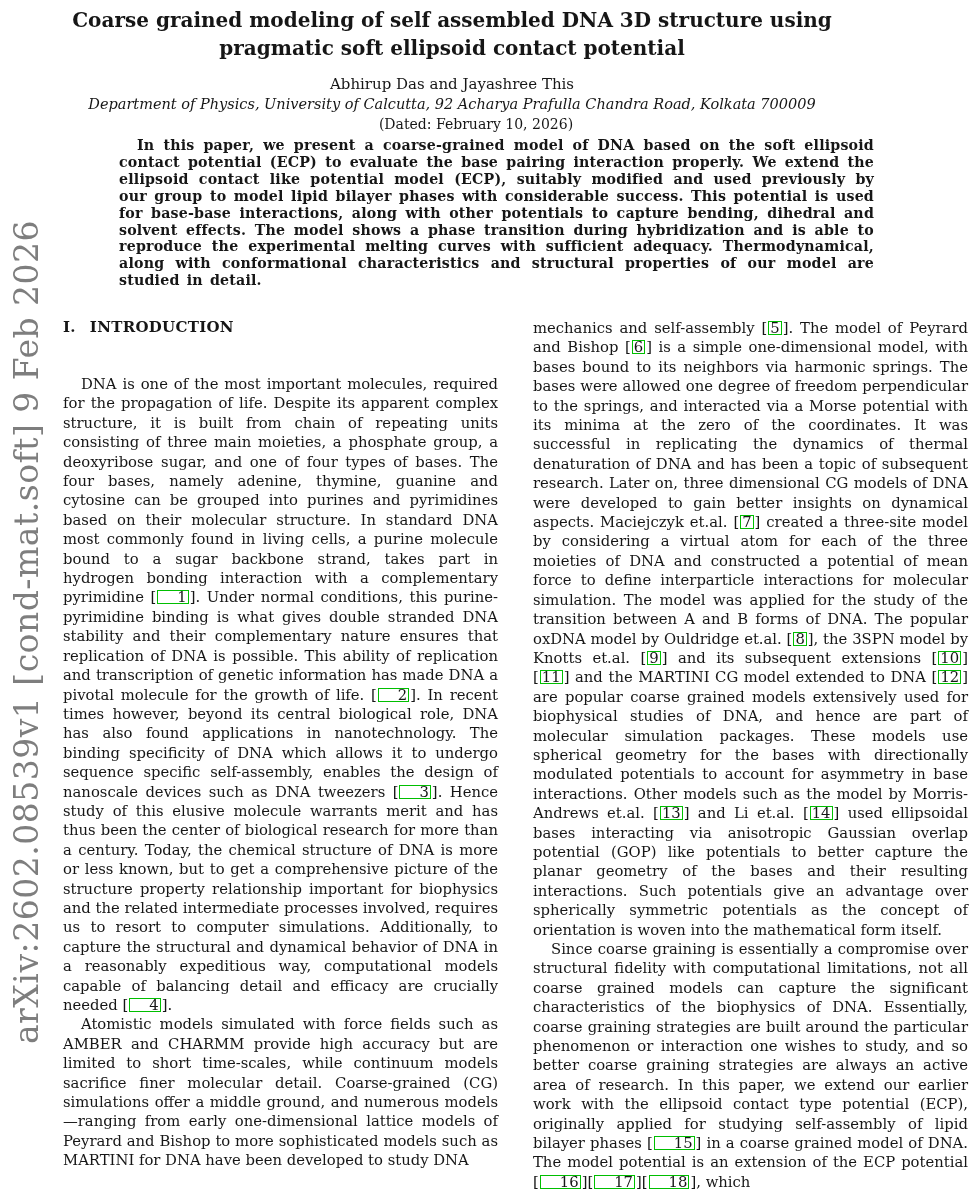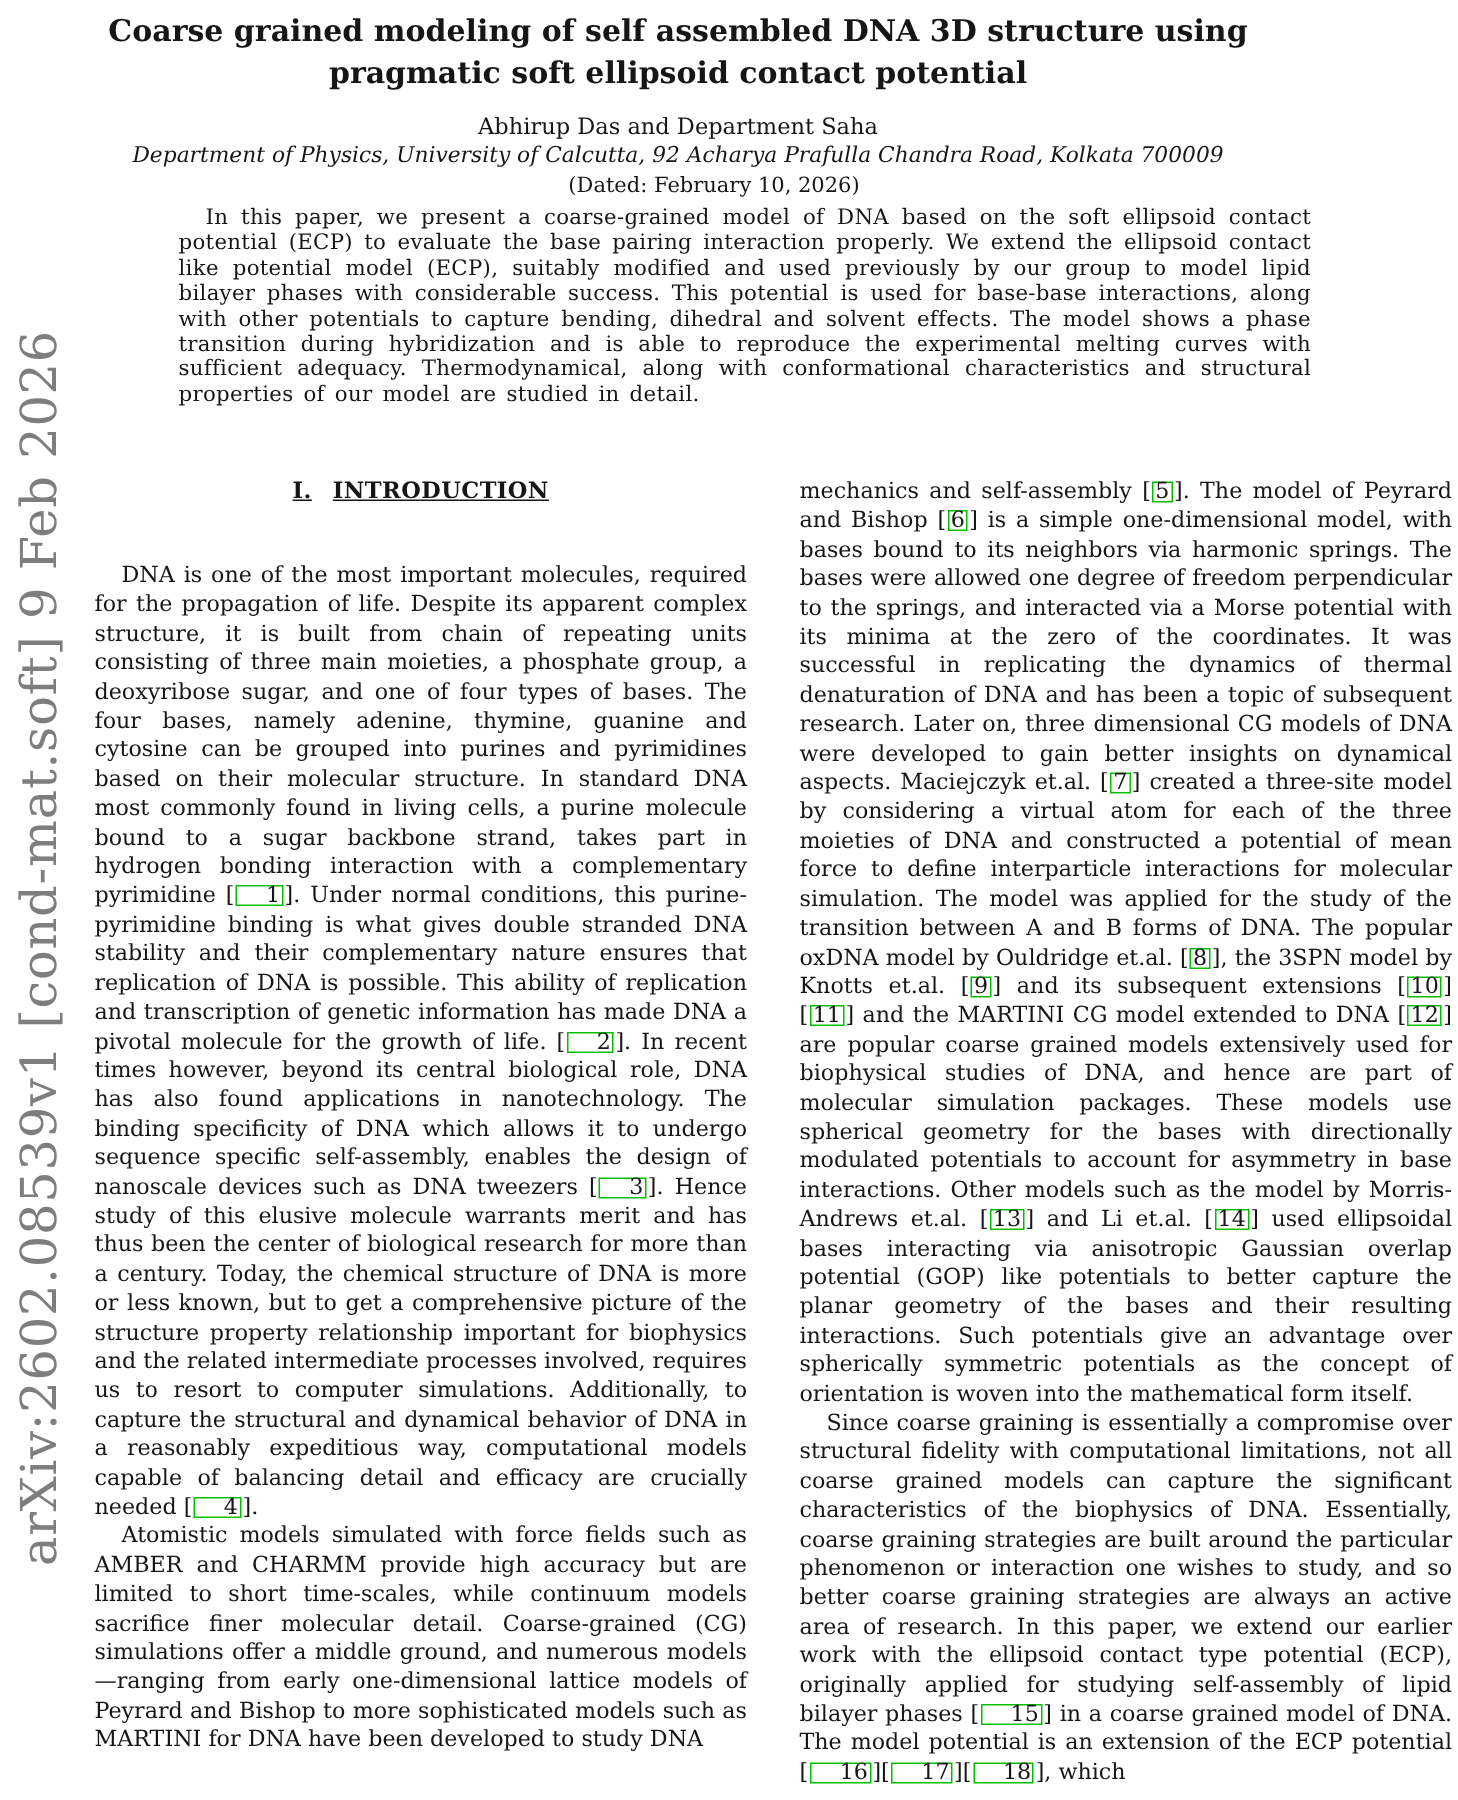--- a/index.html
+++ b/index.html
@@ -17,50 +17,50 @@
   
   .header { position:absolute; top:6px; left:0; width:904px; text-align:center; }
   .title  { font-size:20px; font-weight:bold; line-height:28px; margin:0 40px; }
   .authors { margin-top:13px; font-size:15px; }
   .affiliation { margin-top:3px; font-size:14.5px; font-style:italic;text-align:center; }
   .dateline { margin-top:4px; font-size:14px;padding-left:48px; }
   
   .abstract {
     position:absolute; top:137px; left:119px; width:755px;
     font-size:14.2px; line-height:16.9px; text-align:justify;
-    word-spacing:2px; letter-spacing:0.2px;
+    word-spacing:2px; letter-spacing:0.2px;font-weight:bold;
   }
   .abstract .para { text-indent:18px; }
   
   .columns { position:absolute; top:318px; left:63px; display:flex; gap:35px; }
   .col { width:435px; font-size:14.8px; line-height:19.4px; text-align:justify; }
   .section-heading {
-    font-size:15px; font-weight:bold; text-align:center;
-    margin:0 0 37px 0; line-height:19px; letter-spacing:0.3px;text-decoration:underline;
+    font-size:15px; font-weight:bold; 
+    margin:0 0 37px 0; line-height:19px; letter-spacing:0.3px;
   }
   .secgap { display:inline-block; width:14px; }
   .para { margin:0; }
   .para.indent { text-indent:18px; }
   
   .cite-wrap { white-space:nowrap; }
   .cite-box {
     display:inline-block; border:1.5px solid #00bf00;
     padding:0 1px; margin:0 1px; line-height:12px;
   }
 </style>
 </head>
 <body>
 
 <div class="page">
 
   <div class="watermark">arXiv:2602.08539v1 [cond-mat.soft] 9 Feb 2026</div>
 
   <div class="header">
     <h1 class="title">Coarse grained modeling of self assembled DNA 3D structure using pragmatic soft ellipsoid contact potential</h1>
-    <div class="authors">Abhirup Das and Department Saha</div>
+    <div class="authors">Abhirup Das and Jayashree This</div>
     <div class="affiliation">Department of Physics, University of Calcutta, 92 Acharya Prafulla Chandra Road, Kolkata 700009</div>
     <div class="dateline">(Dated: February 10, 2026)</div>
   </div>
 
   <div class="abstract">
     <div class="para">In this paper, we present a coarse-grained model of DNA based on the soft ellipsoid contact potential (ECP) to evaluate the base pairing interaction properly. We extend the ellipsoid contact like potential model (ECP), suitably modified and used previously by our group to model lipid bilayer phases with considerable success. This potential is used for base-base interactions, along with other potentials to capture bending, dihedral and solvent effects. The model shows a phase transition during hybridization and is able to reproduce the experimental melting curves with sufficient adequacy. Thermodynamical, along with conformational characteristics and structural properties of our model are studied in detail.</div>
   </div>
 
   <div class="columns">
     <div class="col">

